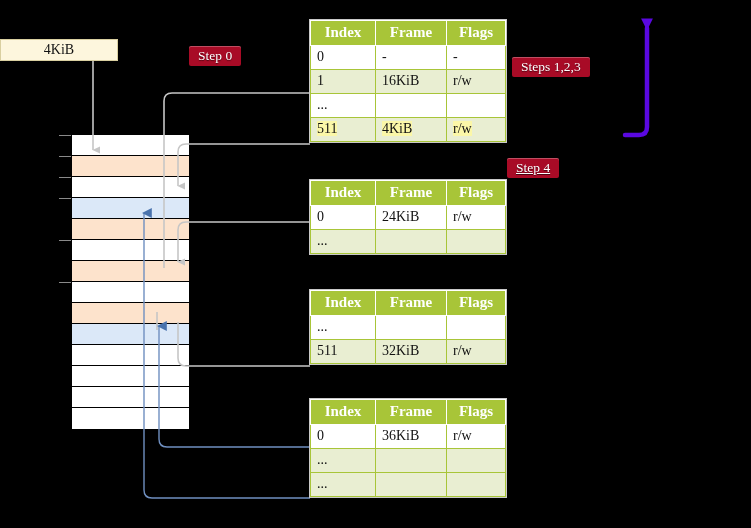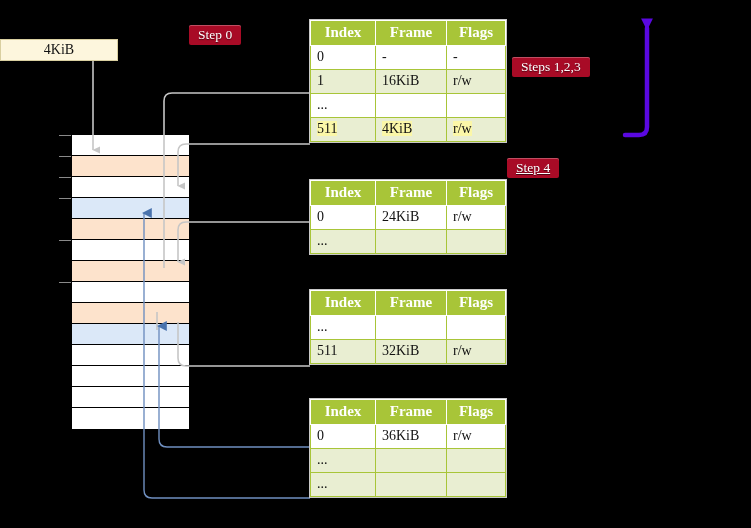--- a/index.html
+++ b/index.html
@@ -18,21 +18,21 @@
     color:#ffffff;
     padding:2px 9px 3px 9px;
     white-space:nowrap;
     line-height:15px;
     border-radius:2px;
     text-shadow:0 1px 1px rgba(0,0,0,.55);
   }
   .badge.crimson{background:#a80b26;box-shadow:inset 0 1px 0 rgba(255,255,255,.28);}
   .badge.violet{background:#6a0ef5;box-shadow:inset 0 1px 0 rgba(255,255,255,.28);}
 
-  #badge-step0{left:189px;top:25px;}
+  #badge-step0{left:189px;top:46px;}
   #badge-step4{left:507px;top:158px;text-decoration:underline;}
   #badge-steps123{left:512px;top:19px;margin-top:38px;}
   #badge-steps1234{left:650px;top:19px;}
 
   
   #kib-box{
     position:absolute;left:0px;top:39px;width:118px;height:22px;
     background:#fdf6dd;border:1px solid #d9cfa0;
     display:flex;align-items:center;justify-content:center;
     font-size:14px;color:#111;box-sizing:border-box;

